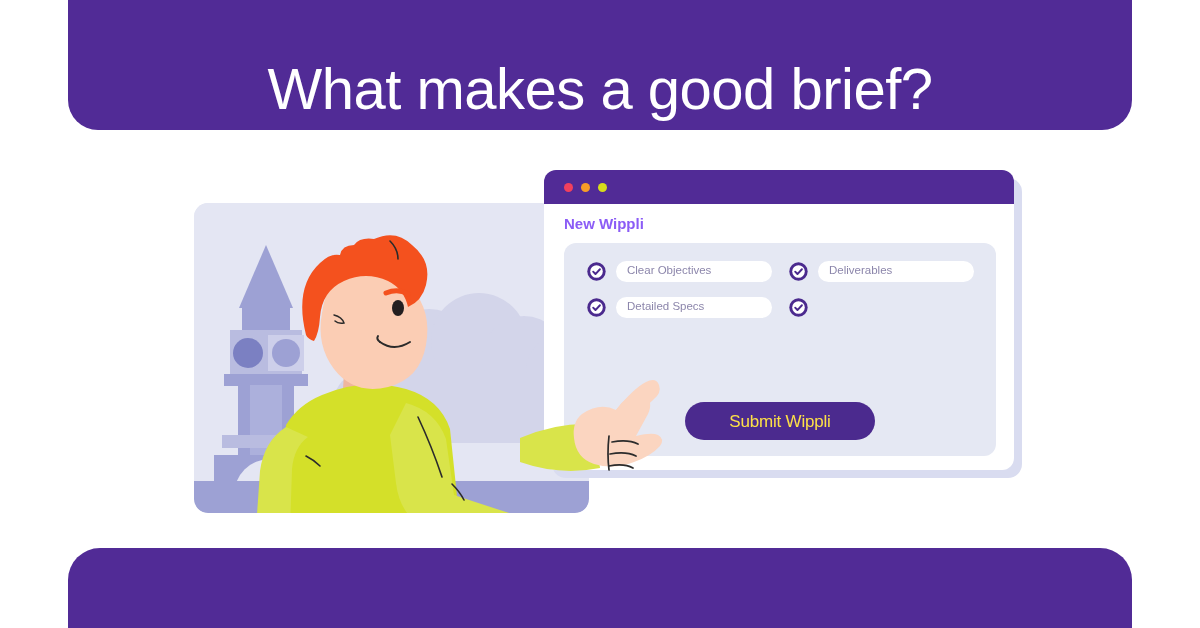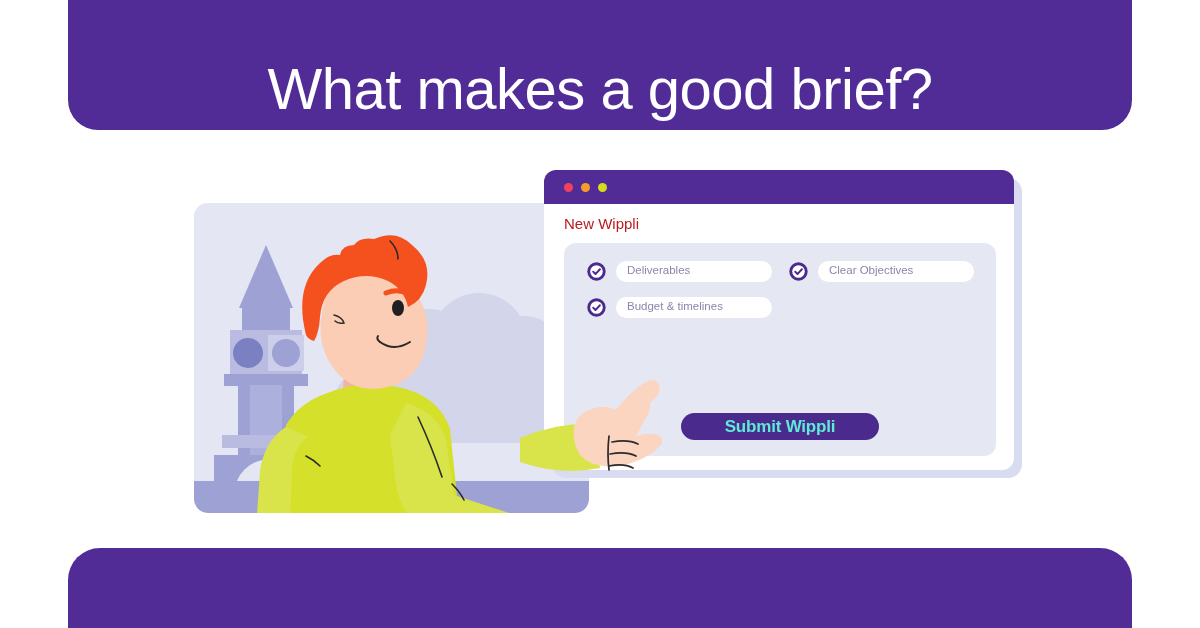--- a/index.html
+++ b/index.html
@@ -117,23 +117,23 @@
   .dot-green { background: #D6DB1C; }
 
   .browser-body {
     flex: 1 1 auto;
     padding: 12px 18px 14px 20px;
     box-sizing: border-box;
     display: flex;
     flex-direction: column;
   }
   .form-heading {
-    color: #b91c1c;
+    color: #8b5cf6;
     font-size: 15px;
-    font-weight: normal;
+    font-weight: bold;
     margin: 0 0 10px 0;
     line-height: 1.1;
   }
   .form-panel {
     flex: 1 1 auto;
     background: #E5E8F3;
     border-radius: 12px;
     padding: 18px 22px 16px 22px;
     box-sizing: border-box;
     display: flex;
@@ -174,28 +174,28 @@
     line-height: 1;
   }
   .submit-wrap {
     margin-top: auto;
     display: flex;
     justify-content: center;
     padding-top: 14px;
   }
   .submit-btn {
     background: #4B2A8E;
-    color: #5eead4;
+    color: #fde047;
     border: none;
     border-radius: 20px;
-    height: 27px;
+    height: 38px;
     padding: 0 44px;
     font-family: "Liberation Sans", sans-serif;
     font-size: 17px;
-    font-weight: bold;
+    font-weight: normal;
     letter-spacing: -0.2px;
     cursor: pointer;
     line-height: 1;
   }
 
   
   .hand-layer {
     position: absolute;
     left: 520px;
     top: 330px;
@@ -311,45 +311,52 @@
       <div class="form-panel">
         <div class="field-grid">
 
           <div class="field-row">
             <svg class="check-icon" viewBox="0 0 24 24">
               <circle cx="12" cy="12" r="10.5" fill="#4B2A8E"></circle>
               <circle cx="12" cy="12" r="7.2" fill="#ffffff"></circle>
               <path d="M8.2 12.2 l2.6 2.7 l5.1 -5.5" stroke="#4B2A8E" stroke-width="2.2" fill="none" stroke-linecap="round" stroke-linejoin="round"></path>
             </svg>
             <div class="field-pill">
-              <span>Deliverables</span>
+              <span>Clear Objectives</span>
             </div>
           </div>
 
           <div class="field-row">
             <svg class="check-icon" viewBox="0 0 24 24">
               <circle cx="12" cy="12" r="10.5" fill="#4B2A8E"></circle>
               <circle cx="12" cy="12" r="7.2" fill="#ffffff"></circle>
               <path d="M8.2 12.2 l2.6 2.7 l5.1 -5.5" stroke="#4B2A8E" stroke-width="2.2" fill="none" stroke-linecap="round" stroke-linejoin="round"></path>
             </svg>
             <div class="field-pill">
-              <span>Clear Objectives</span>
+              <span>Deliverables</span>
             </div>
           </div>
-
 
           <div class="field-row">
             <svg class="check-icon" viewBox="0 0 24 24">
               <circle cx="12" cy="12" r="10.5" fill="#4B2A8E"></circle>
               <circle cx="12" cy="12" r="7.2" fill="#ffffff"></circle>
               <path d="M8.2 12.2 l2.6 2.7 l5.1 -5.5" stroke="#4B2A8E" stroke-width="2.2" fill="none" stroke-linecap="round" stroke-linejoin="round"></path>
             </svg>
             <div class="field-pill">
-              <span>Budget &amp; timelines</span>
+              <span>Detailed Specs</span>
             </div>
+          </div>
+
+          <div class="field-row">
+            <svg class="check-icon" viewBox="0 0 24 24">
+              <circle cx="12" cy="12" r="10.5" fill="#4B2A8E"></circle>
+              <circle cx="12" cy="12" r="7.2" fill="#ffffff"></circle>
+              <path d="M8.2 12.2 l2.6 2.7 l5.1 -5.5" stroke="#4B2A8E" stroke-width="2.2" fill="none" stroke-linecap="round" stroke-linejoin="round"></path>
+            </svg>
           </div>
 
 
 
         </div>
 
         <div class="submit-wrap">
           <button class="submit-btn">Submit Wippli</button>
         </div>
       </div>

